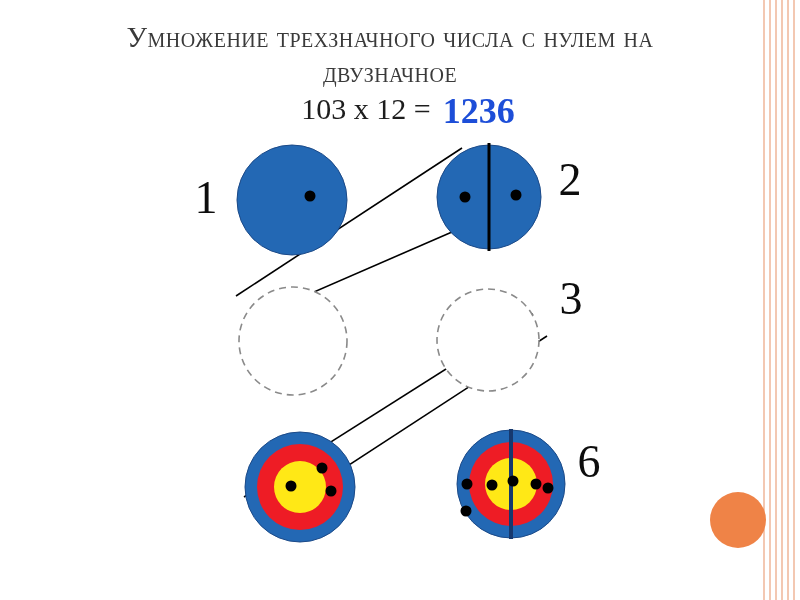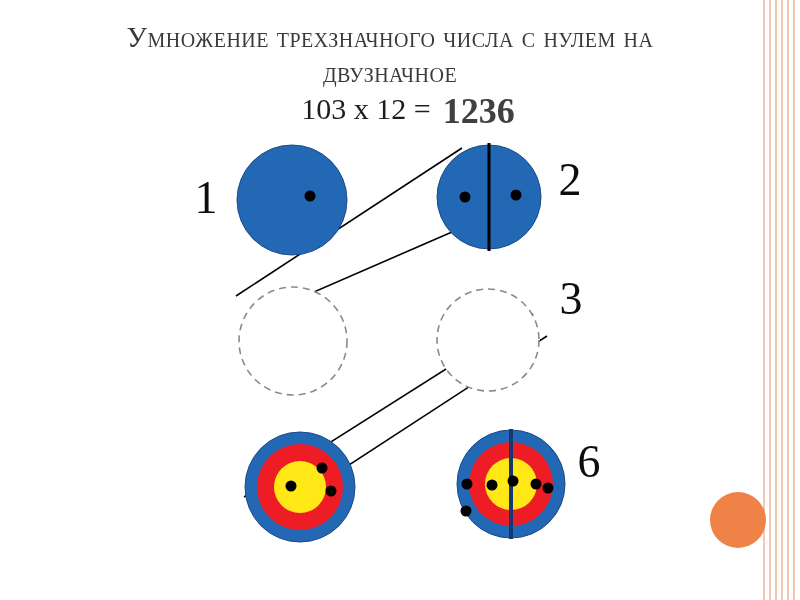--- a/index.html
+++ b/index.html
@@ -40,21 +40,21 @@
     align-items: baseline;
     gap: 12px;
   }
   .equation {
     font-size: 30px;
     color: #1d1d1d;
   }
   .result {
     font-size: 36px;
     font-weight: bold;
-    color: #404040;
+    color: #1d4ed8;
     position: relative;
     top: 4px;
   }
   svg.figure {
     position: absolute;
     top: 0;
     left: 0;
     width: 800px;
     height: 600px;
   }

